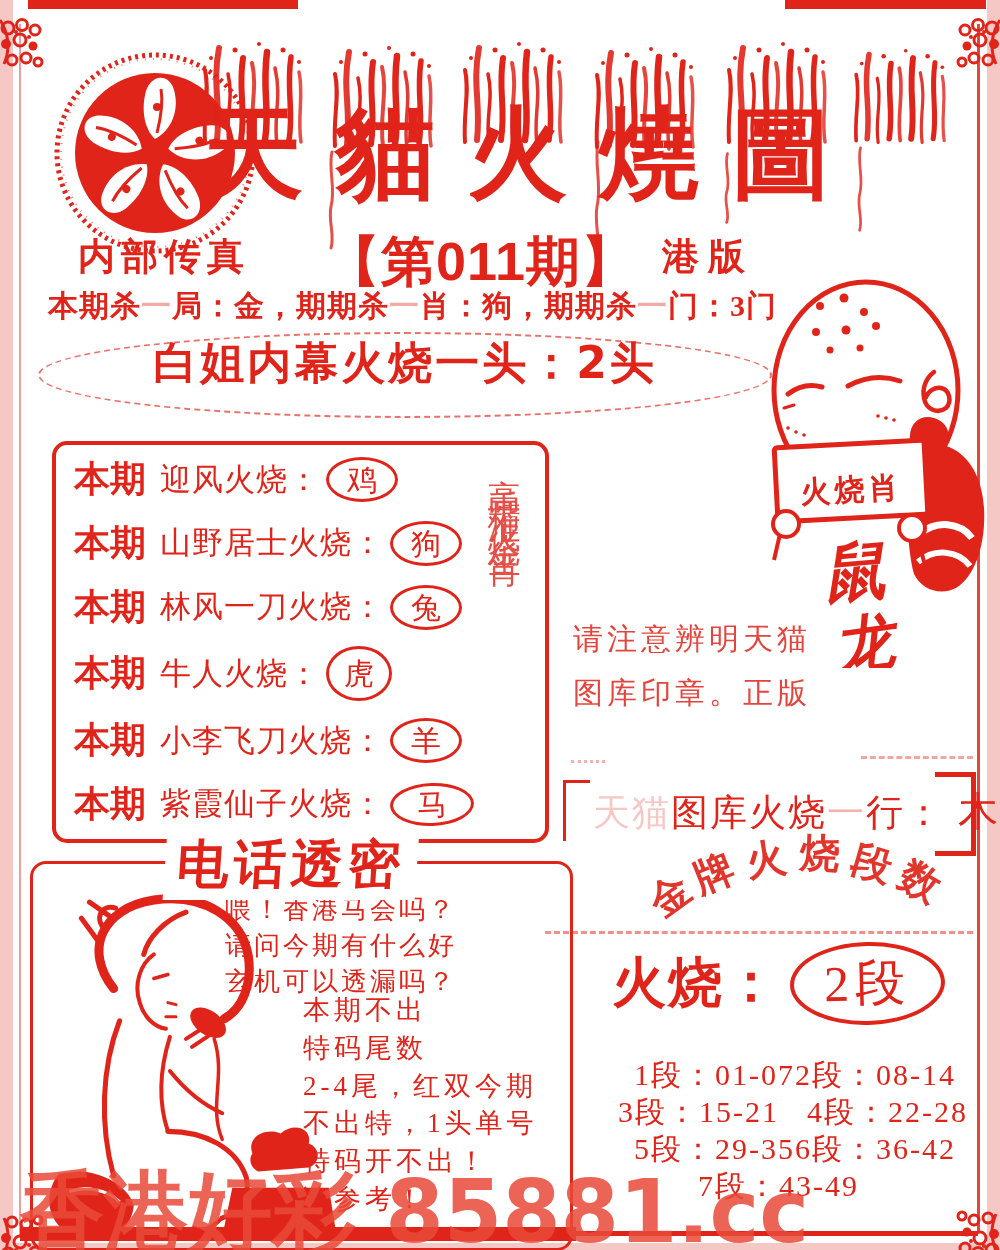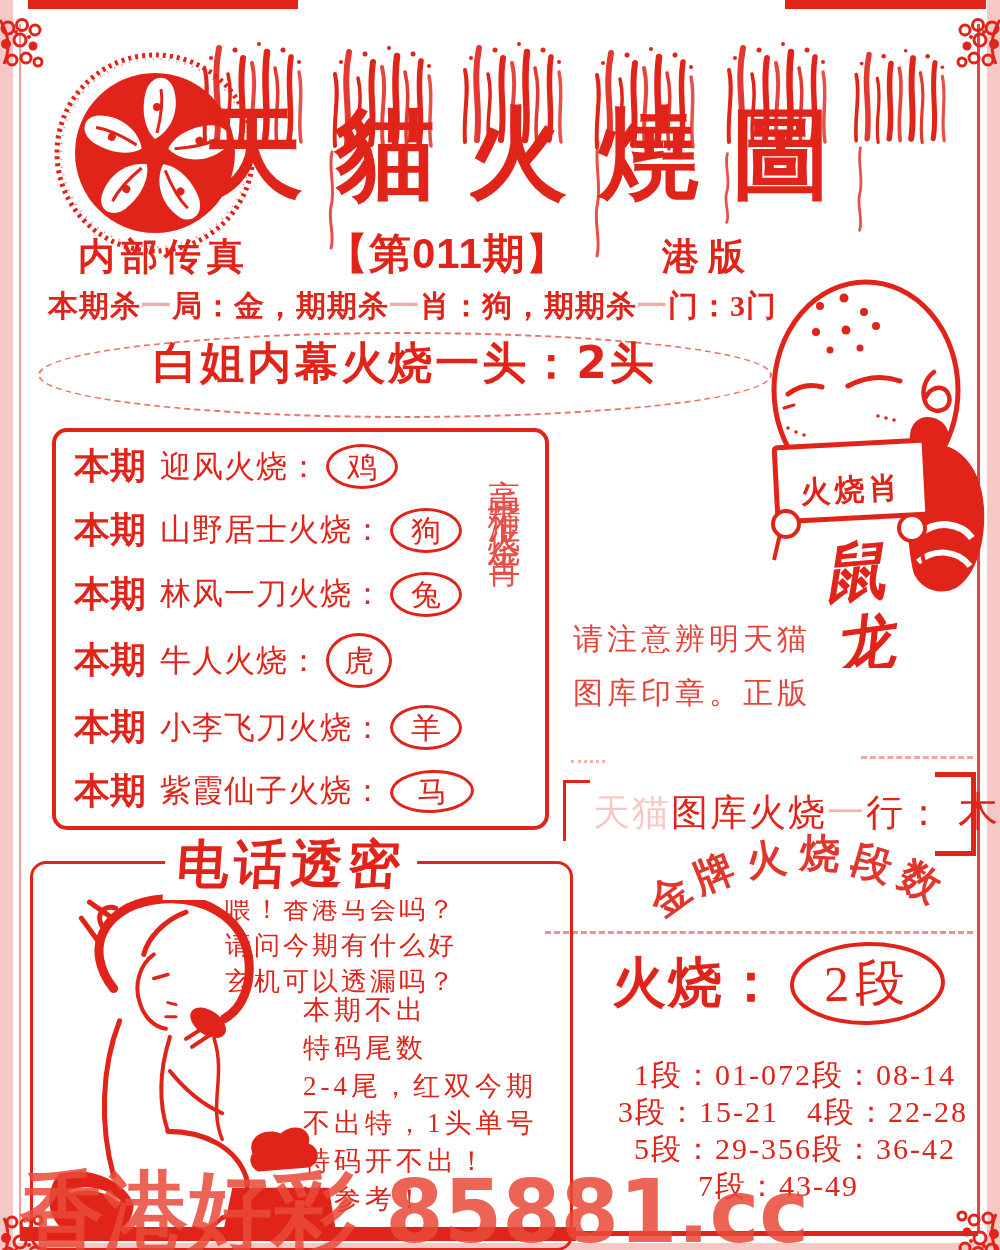--- a/index.html
+++ b/index.html
@@ -33,34 +33,34 @@
   #emblem{left:52px;top:50px;width:206px;height:206px;}
   #flames{left:195px;top:30px;width:790px;height:125px;}
   #title{
     left:202px;top:104px;display:flex;gap:30px;z-index:2;
     font-family:"DejaVu Sans","Liberation Sans",sans-serif;font-weight:900;font-size:100px;line-height:1;
   }
   #title span{display:inline-block;width:102px;text-align:center;}
   .drip{position:absolute;z-index:1;}
 
   #fax-label{left:78px;top:232px;font-family:"Liberation Sans","DejaVu Sans",sans-serif;font-weight:700;font-size:37px;letter-spacing:6px;white-space:nowrap;}
-  #issue{left:326px;top:226px;font-family:"Liberation Sans","DejaVu Sans",sans-serif;font-weight:800;font-size:42px;letter-spacing:1px;white-space:nowrap;}
+  #issue{left:326px;top:226px;font-family:"Liberation Sans","DejaVu Sans",sans-serif;font-weight:800;font-size:54px;letter-spacing:1px;white-space:nowrap;}
   #edition{left:662px;top:232px;font-weight:700;font-size:37px;letter-spacing:9px;white-space:nowrap;}
 
   #kill-line{left:48px;top:286px;width:740px;font-weight:700;font-size:30px;letter-spacing:1px;white-space:nowrap;}
   #kill-line .dash{opacity:.38;}
 
   #oval-tip{
     left:38px;top:332px;width:730px;height:82px;border:2px dashed rgba(224,36,26,.65);
     border-radius:50%;display:flex;justify-content:center;
   }
   #oval-tip .t{font-family:"DejaVu Sans","Liberation Sans",sans-serif;font-weight:900;font-size:44px;letter-spacing:3px;white-space:nowrap;}
 
   
-  #fire-box{left:52px;top:428px;width:489px;height:394px;border:4px solid var(--primary-red);border-radius:15px;}
+  #fire-box{left:52px;top:441px;width:489px;height:394px;border:4px solid var(--primary-red);border-radius:15px;}
   #fire-rows{position:absolute;left:18px;top:10px;right:84px;bottom:10px;display:flex;flex-direction:column;justify-content:space-between;}
   .fire-row{display:flex;align-items:center;white-space:nowrap;}
   .fire-row .pre{font-family:"Liberation Sans","DejaVu Sans",sans-serif;font-weight:800;font-size:36px;margin-right:14px;}
   .fire-row .lab{font-size:31px;letter-spacing:1px;}
   .fire-row .zo{margin-left:6px;border:3px solid var(--primary-red);border-radius:50%;padding:3px 18px;font-size:30px;line-height:1.1;}
   .fire-row:nth-child(4) .zo{padding:8px 15px;}
   .fire-row:nth-child(6) .zo{padding:2px 24px;transform:rotate(-2deg);}
   #side-note{
     left:481px;top:452px;height:350px;writing-mode:vertical-rl;
     font-size:33px;letter-spacing:11px;opacity:.8;white-space:nowrap;

